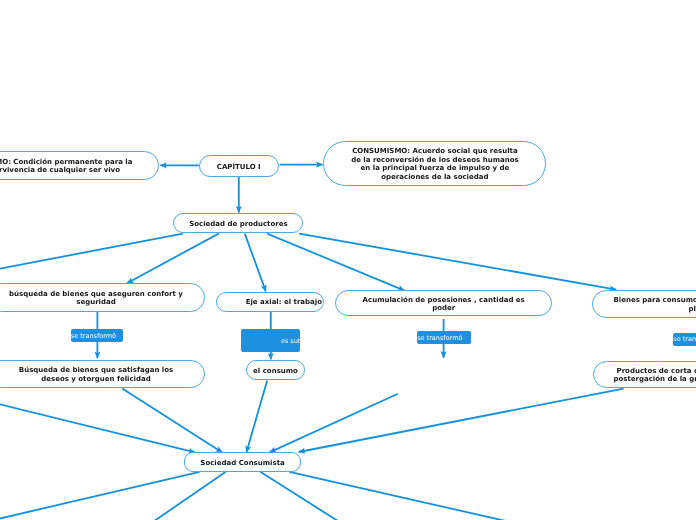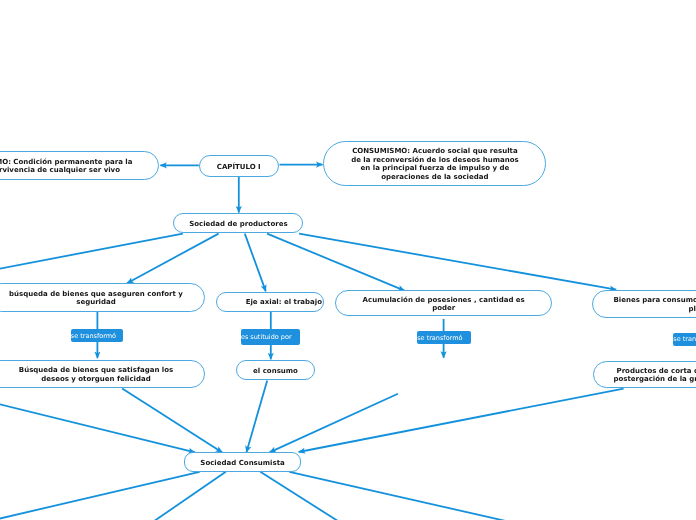--- a/index.html
+++ b/index.html
@@ -71,33 +71,33 @@
     </div>
     <div class="node" style="left: 335px; top: 290.4px; width: 217.4px; height: 26px;">
       <span style="width: 175px;">Acumulación de posesiones , cantidad es poder</span>
     </div>
     <div class="node" style="left: 591.9px; top: 290.4px; width: 214px; height: 27.6px;">
       <span style="width: 180px;">Bienes para consumo y satisfacción a largo plazo</span>
     </div>
     <div class="node" style="left: -13px; top: 359.8px; width: 218px; height: 27.9px;">
       <span style="width: 170px;">Búsqueda de bienes que satisfagan los deseos y otorguen felicidad</span>
     </div>
-    <div class="node" style="left: 236px; top: 359.8px; width: 79px; height: 20.3px;">
+    <div class="node" style="left: 246px; top: 359.8px; width: 59px; height: 20.3px;">
       <span style="width: 60px;">el consumo</span>
     </div>
     <div class="node" style="left: 593.2px; top: 360.8px; width: 165.6px; height: 27.4px;">
       <span style="width: 140px;">Productos de corta duración y postergación de la gratificación</span>
     </div>
     <div class="node" style="left: 183.9px; top: 452.4px; width: 117.3px; height: 20px; border-radius: 9px;">
       <span style="width: 100px;">Sociedad Consumista</span>
     </div>
     <div class="elabel" style="left: 70.8px; top: 328.8px; width: 52.2px; height: 13.3px;">
       <span>se transformó</span>
     </div>
-    <div class="elabel" style="left: 240.9px; top: 329.1px; width: 59.2px; height: 16px;">
+    <div class="elabel" style="left: 240.9px; top: 329.1px; width: 59.2px; height: 23px; padding-left: 40px;">
       <span>es sutituido por</span>
     </div>
     <div class="elabel" style="left: 417.2px; top: 331.1px; width: 53.4px; height: 13.3px;">
       <span>se transformó</span>
     </div>
     <div class="elabel" style="left: 673.3px; top: 332.6px; width: 53.4px; height: 13.3px;">
       <span>se transformó</span>
     </div>
   </div>
 

